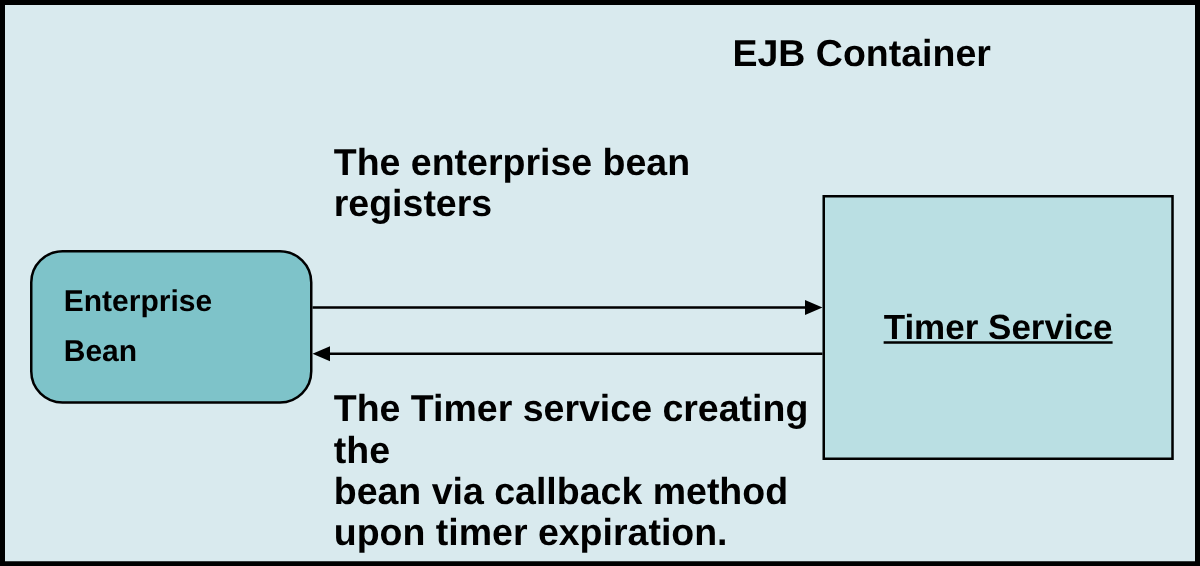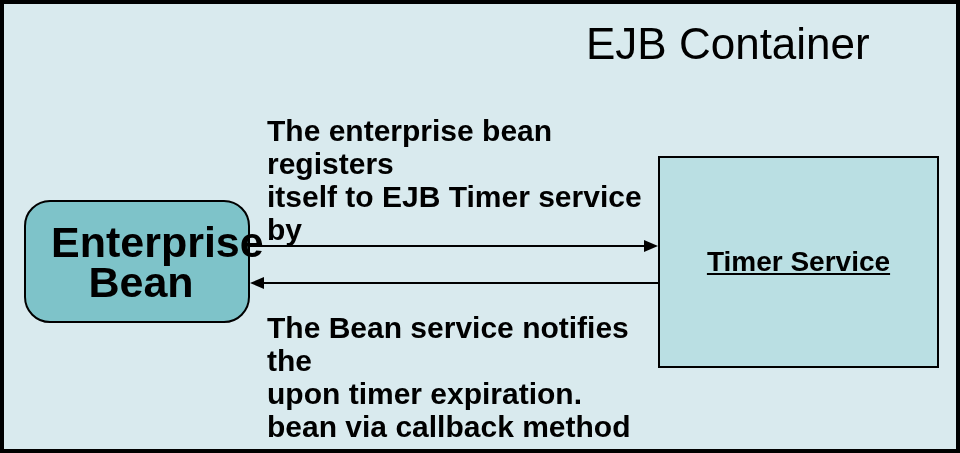--- a/index.html
+++ b/index.html
@@ -14,22 +14,22 @@
     height: 453px;
     box-sizing: border-box;
     background: #D9EAEE;
     border: 4px solid #000000;
     overflow: hidden;
   }
   .diagram-title {
     position: absolute;
     left: 582px;
     top: 22px;
-    font-size: 44px;
-    font-weight: normal;
+    font-size: 30px;
+    font-weight: bold;
     color: #000000;
     white-space: nowrap;
     line-height: 36px;
   }
   .node {
     position: absolute;
     box-sizing: border-box;
     border: 2px solid #000000;
     display: flex;
     align-items: center;
@@ -39,24 +39,23 @@
   .node-bean {
     left: 20px;
     top: 196px;
     width: 226px;
     height: 123px;
     border-radius: 26px;
     background: #7EC3C9;
     padding-left: 25px;
   }
   .node-bean .node-label {
-    font-size: 43px;
+    font-size: 24px;
     line-height: 40px;
     width: 180px;
-    text-align: center;
   }
   .node-timer {
     left: 654px;
     top: 152px;
     width: 281px;
     height: 212px;
     background: #BADFE3;
     justify-content: center;
   }
   .node-timer .node-label {
@@ -99,36 +98,35 @@
 </style>
 </head>
 <body>
 
 <div class="canvas">
 
   <div class="diagram-title">EJB Container</div>
 
   <div class="note note-register">
     <div>The enterprise bean registers</div>
-    <div>itself to EJB Timer service by</div>
   </div>
 
   <div class="node node-bean">
     <div class="node-label">Enterprise Bean</div>
   </div>
 
   <div class="node node-timer">
     <div class="node-label">Timer Service</div>
   </div>
 
   <div class="arrow-line" style="left:246px; top:241px; width:397px;"></div>
   <div class="arrow-head arrow-head-right" style="left:640px; top:236px;"></div>
 
   <div class="arrow-line" style="left:258px; top:278px; width:396px;"></div>
   <div class="arrow-head arrow-head-left" style="left:246px; top:273px;"></div>
 
   <div class="note note-notify">
-    <div>The Bean service notifies the</div>
+    <div>The Timer service creating the</div>
+    <div>bean via callback method</div>
     <div>upon timer expiration.</div>
-    <div>bean via callback method</div>
   </div>
 
 </div>
 
 </body></html>

